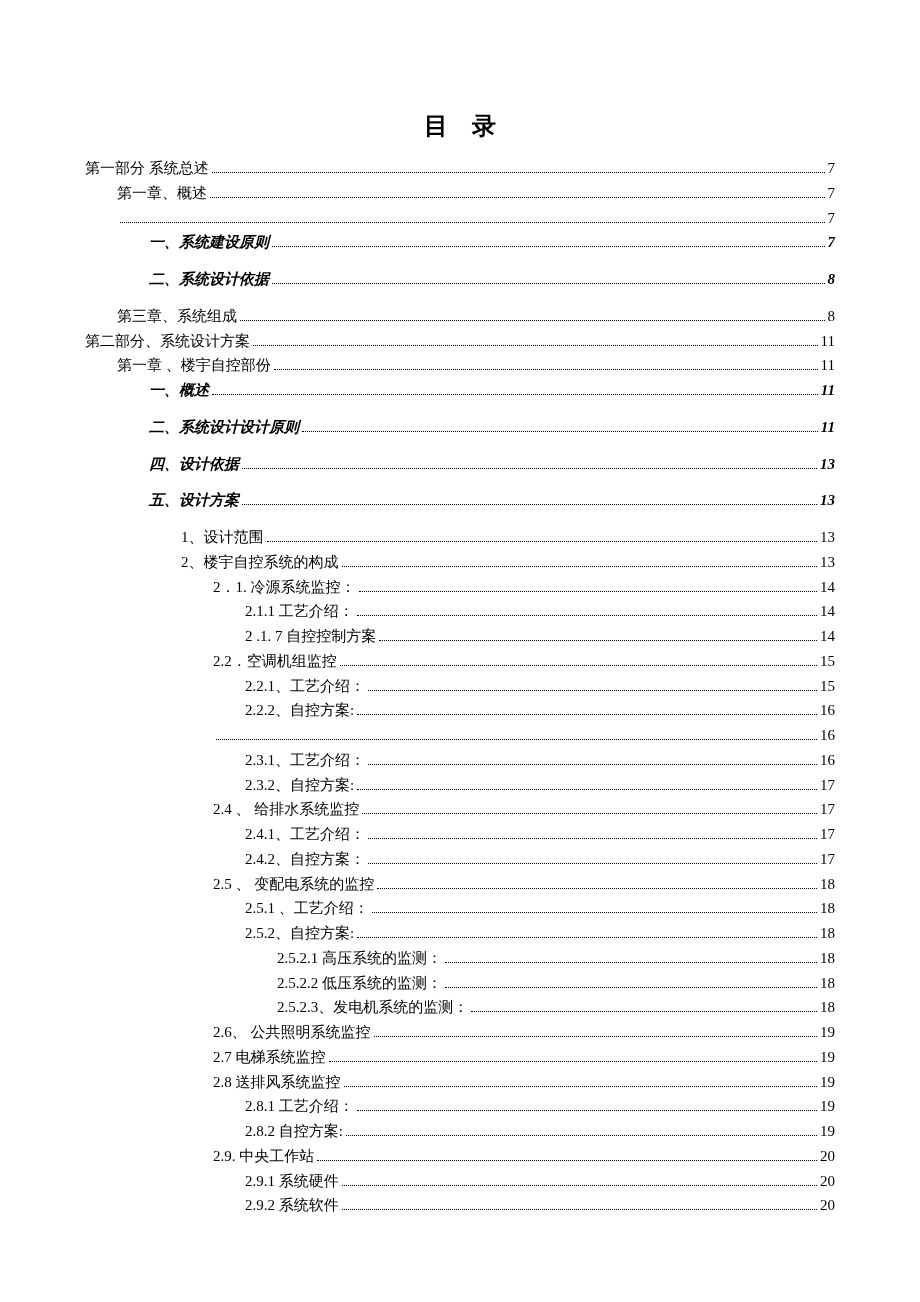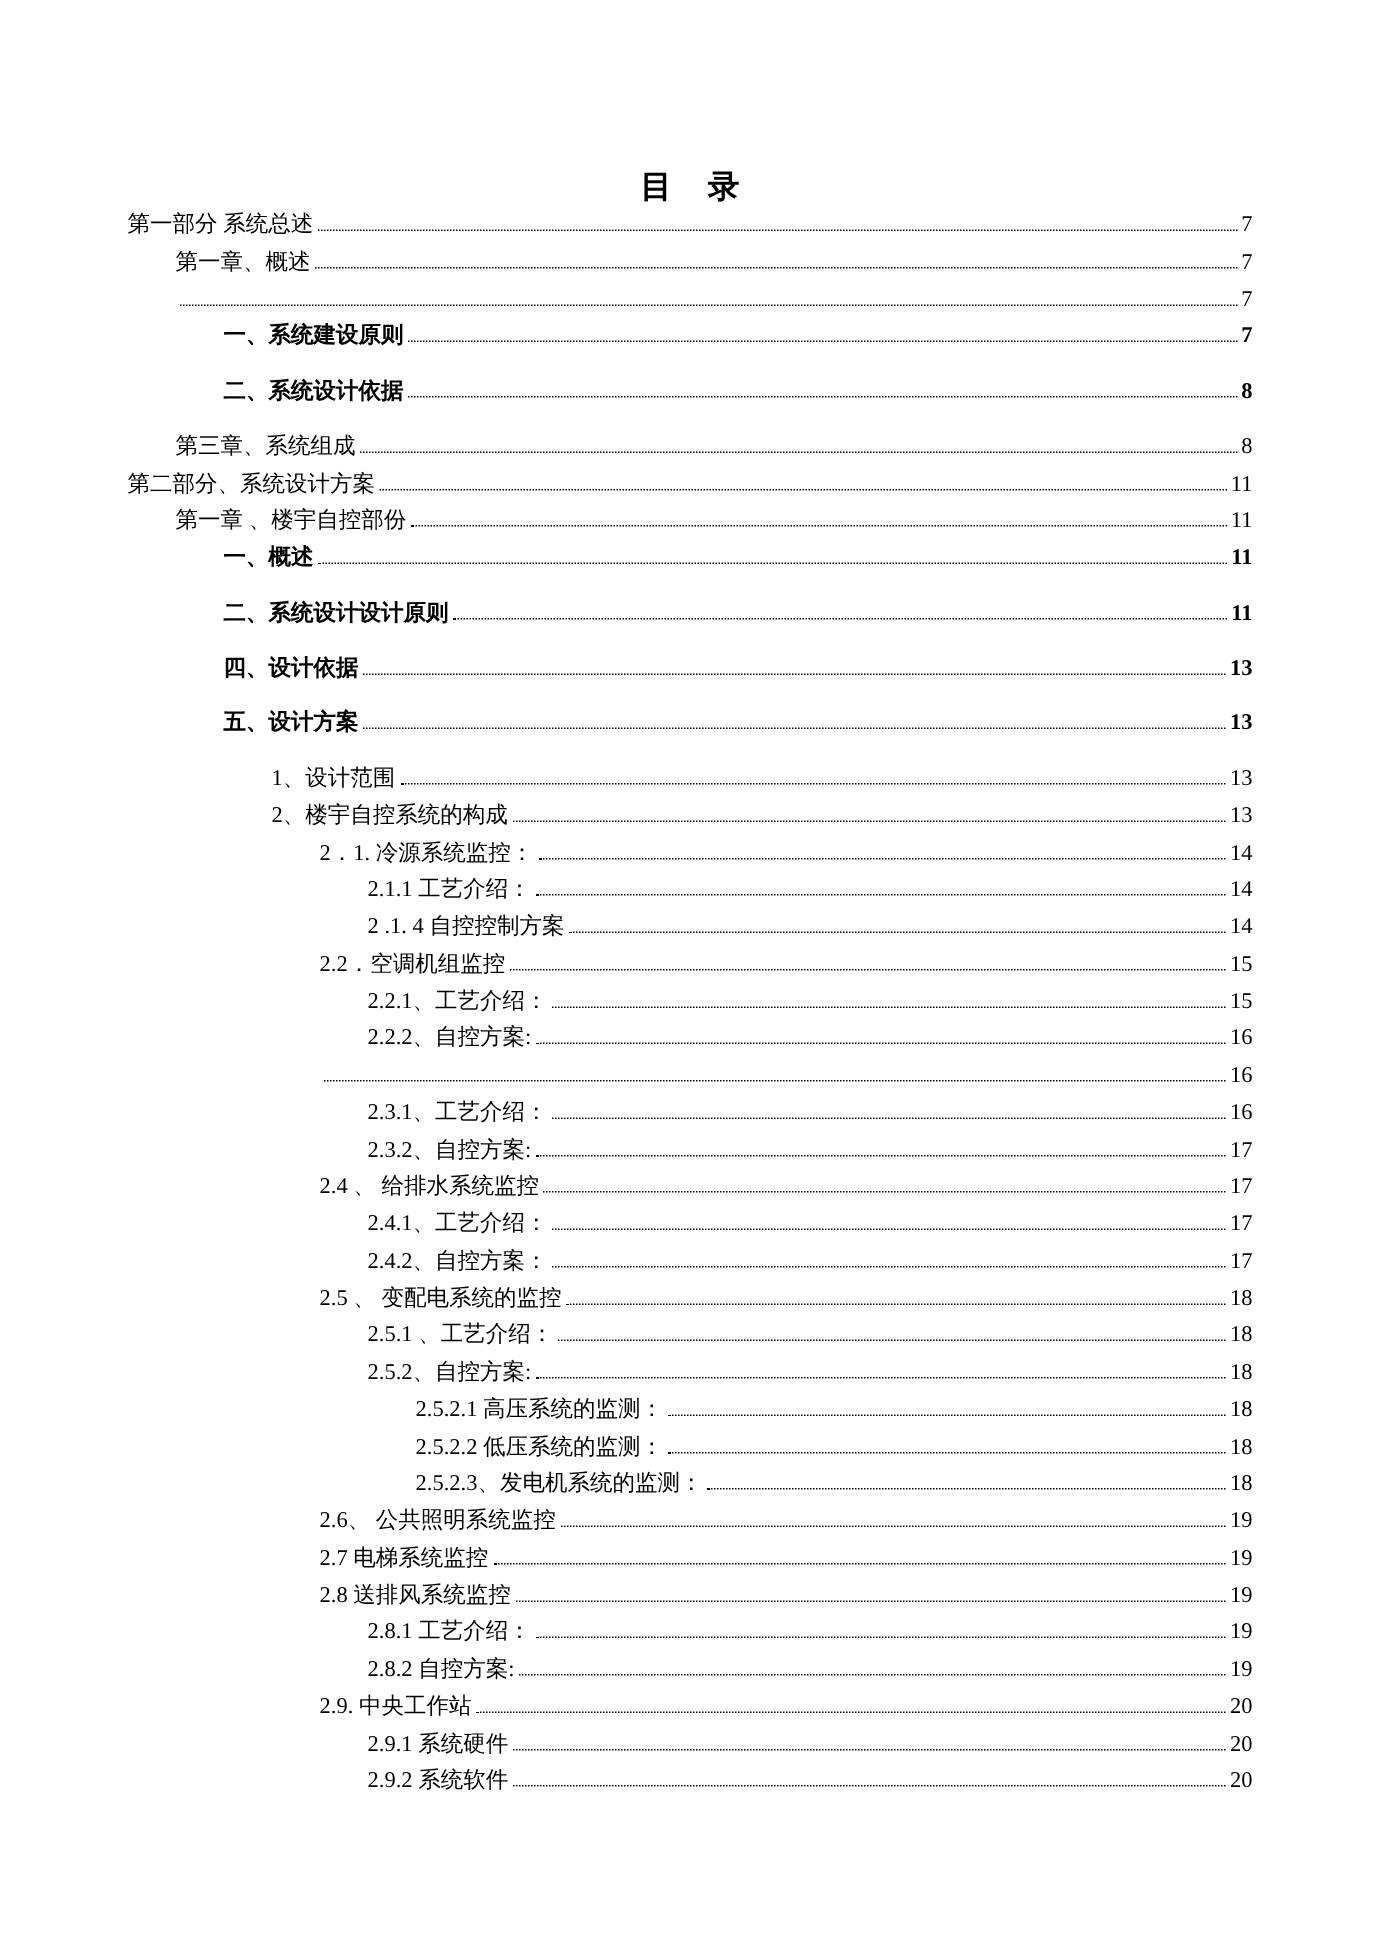--- a/index.html
+++ b/index.html
@@ -11,24 +11,24 @@
       width: 920px;
       min-height: 1302px;
       background: #ffffff;
       font-family: "SimSun", "宋体", serif;
       font-size: 15px;
       color: #000;
       padding: 110px 85px 100px 85px;
     }
     .title {
       text-align: center;
-      font-size: 21px;
+      font-size: 24px;
       font-weight: bold;
       letter-spacing: 24px;
-      margin-bottom: 0;
+      margin-bottom: 14px;
       padding-left: 24px;
     }
     .toc-line {
       display: flex;
       align-items: baseline;
       line-height: 1.65;
       white-space: nowrap;
     }
     .toc-label {
       flex-shrink: 0;
@@ -45,20 +45,21 @@
     .ind0 { padding-left: 0; }
     .ind1 { padding-left: 32px; }
     .ind2 { padding-left: 64px; }
     .ind3 { padding-left: 96px; text-align: center; }
     .ind4 { padding-left: 128px; }
     .ind5 { padding-left: 160px; }
     .ind6 { padding-left: 192px; }
     .bold { font-weight: bold; }
     .spaced-section {
       margin-bottom: 12px;
+      font-style: italic;
     }
   </style>
 </head>
 <body>
 
 <div class="title">目录</div>
 
 <div id="toc-container">
     <div class="toc-line ind0">
       <span class="toc-label">第一部分   系统总述</span>
@@ -133,21 +134,21 @@
       <span class="toc-label">2．1. 冷源系统监控：</span>
       <span class="dots"></span>
       <span class="page">14</span>
     </div>
     <div class="toc-line ind5">
       <span class="toc-label">2.1.1 工艺介绍：</span>
       <span class="dots"></span>
       <span class="page">14</span>
     </div>
     <div class="toc-line ind5">
-      <span class="toc-label">2 .1. 4  自控控制方案</span>
+      <span class="toc-label">2 .1. 7  自控控制方案</span>
       <span class="dots"></span>
       <span class="page">14</span>
     </div>
     <div class="toc-line ind4">
       <span class="toc-label">2.2．空调机组监控</span>
       <span class="dots"></span>
       <span class="page">15</span>
     </div>
     <div class="toc-line ind5">
       <span class="toc-label">2.2.1、工艺介绍：</span>

